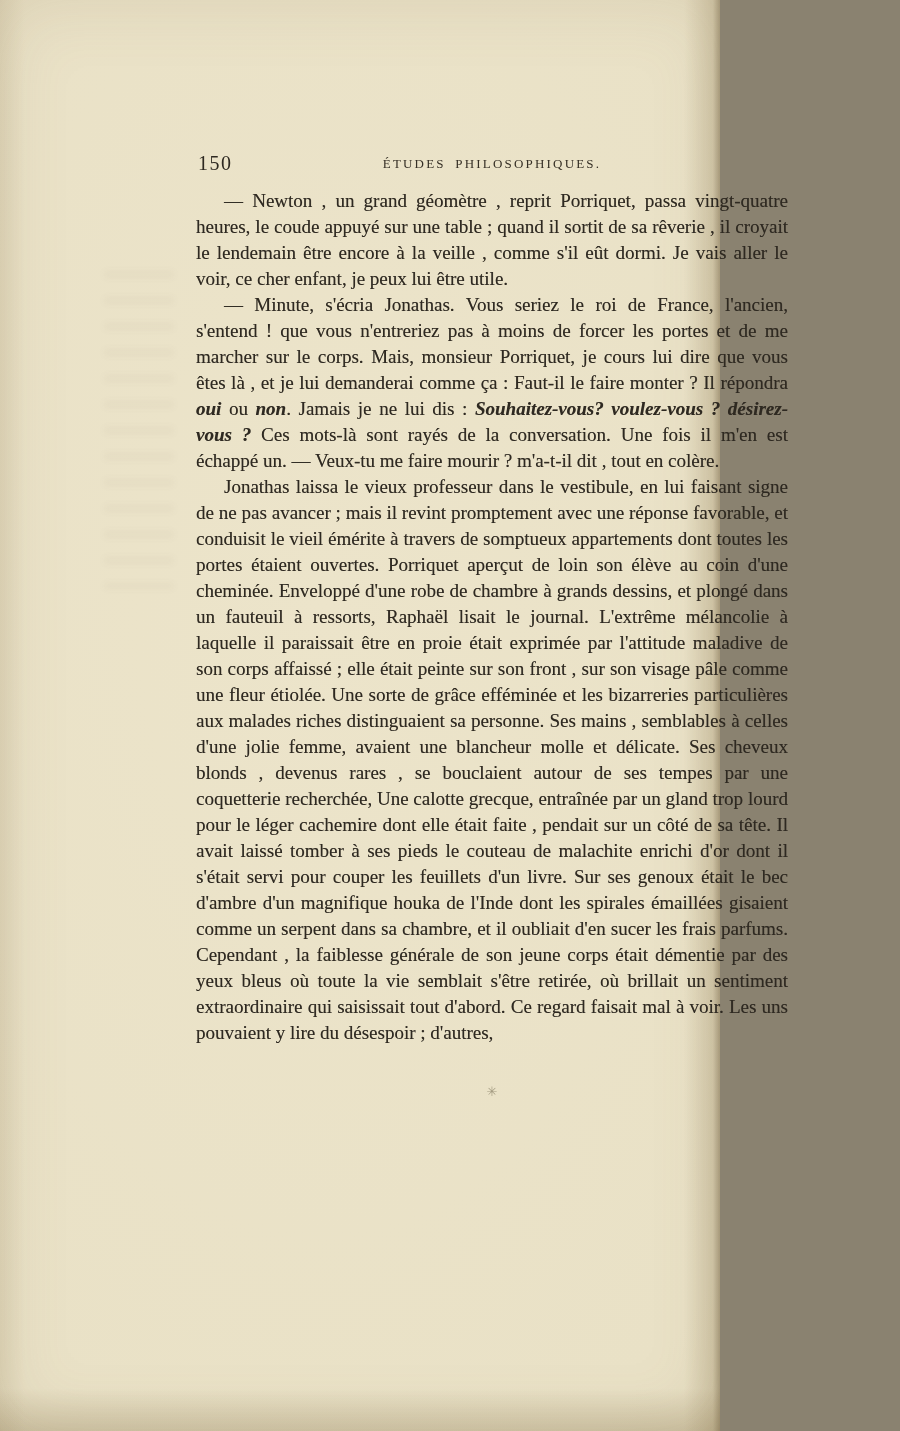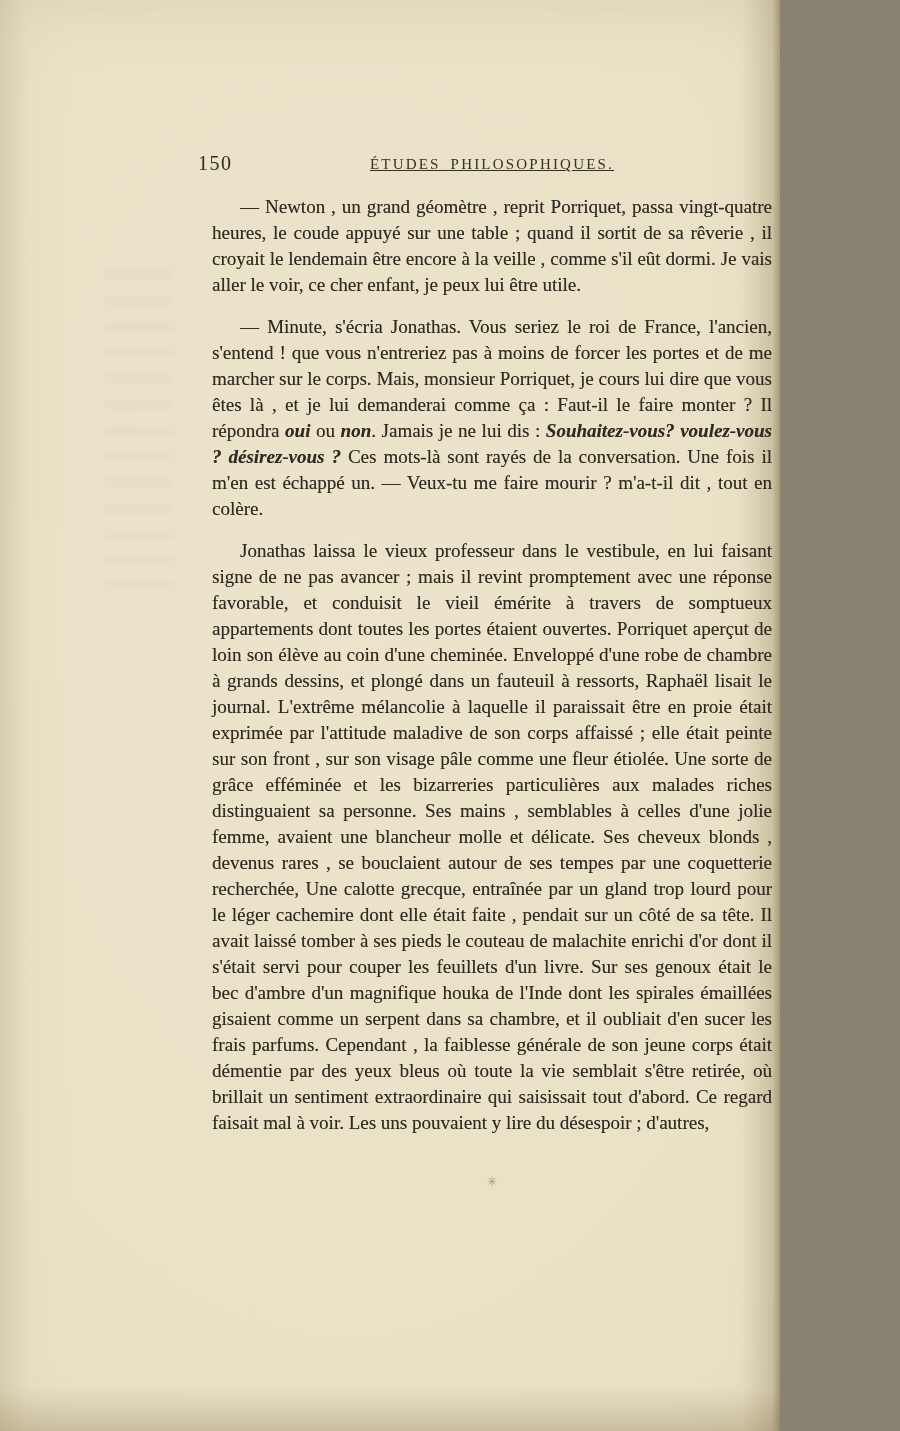--- a/index.html
+++ b/index.html
@@ -5,21 +5,21 @@
   html, body { margin: 0; padding: 0; }
   body {
     width: 900px;
     height: 1431px;
     overflow: hidden;
     background: #8a8270;
     font-family: "Liberation Serif", "DejaVu Serif", serif;
   }
   .page {
     position: relative;
-    width: 780px;
+    width: 720px;
     height: 1431px;
     color: var(--ink, #2e2921);
     background:
       linear-gradient(to right, rgba(122,102,58,0.10) 0%, rgba(0,0,0,0) 3.5%, rgba(0,0,0,0) 95%, rgba(115,95,52,0.20) 99%, rgba(92,74,40,0.45) 100%),
       linear-gradient(to bottom, rgba(0,0,0,0) 97%, rgba(115,95,52,0.22) 100%),
       radial-gradient(140% 120% at 45% 42%, #ece4ca 0%, var(--paper, #e9e1c6) 55%, #ddd3b2 100%);
     box-shadow: inset 0 0 70px rgba(135,115,75,0.16);
   }
   
   .bleedthrough {
@@ -51,35 +51,34 @@
   .page-number {
     position: absolute;
     left: 2px;
     top: 0px;
     font-size: 20px;
     letter-spacing: 1.5px;
   }
   .running-title {
     display: block;
     text-align: center;
-    font-size: 15px;
+    font-size: 13px;
     letter-spacing: 2.2px;
     word-spacing: 4px;
     padding-top: 4px;
     color: #352f25;
-    text-decoration: underline;
   }
   .body-text {
     font-size: 19px;
     line-height: 26px;
     text-align: justify;
     text-shadow: 0.2px 0.2px 0.3px rgba(46,41,33,0.45);
   }
   .body-text p {
-    margin: 16px;
+    margin: 0;
     text-indent: 28px;
   }
   .body-text .it {
     font-style: italic;
     font-weight: bold;
   }
   .ornament {
     margin-top: 38px;
     text-align: center;
     font-family: "DejaVu Sans", sans-serif;

